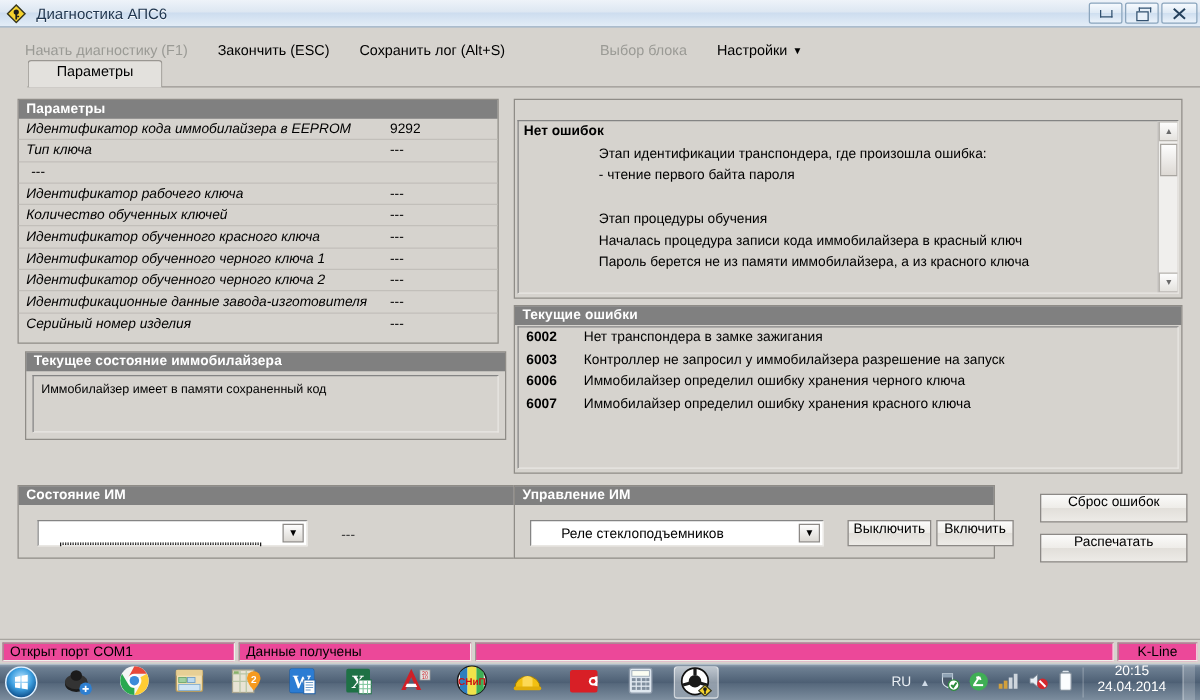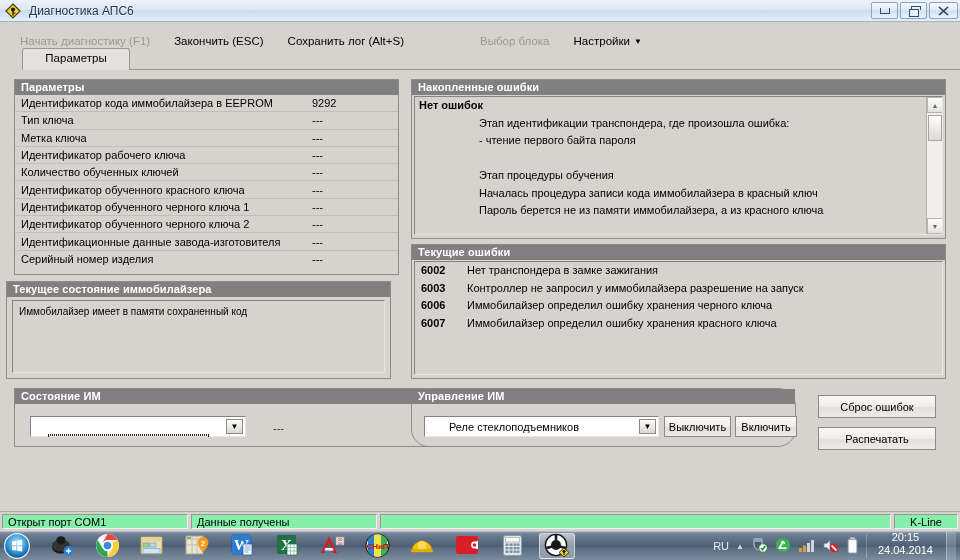--- a/index.html
+++ b/index.html
@@ -126,21 +126,21 @@
   
   .param-row {
     display: flex; align-items: center;
     height: 17.3px;
     border-bottom: 1px solid #c2bfba;
     padding: 0 4px 0 6px;
     font-size: 11px;
     color: #000;
   }
   .param-row:last-child { border-bottom: none; }
-  .param-name { flex: 1; white-space: nowrap; overflow: hidden; }
+  .param-name { flex: 1; white-space: nowrap; overflow: hidden; font-style: italic; }
   .param-value { width: 86px; padding-left: 4px; white-space: nowrap; }
 
   
   .acc-list { padding: 0; font-size: 11px; color: #000; }
   .acc-line { height: 17.5px; line-height: 17.5px; padding-left: 4px; white-space: nowrap; overflow: hidden; }
   .acc-line.bold { font-weight: bold; }
   .acc-line.indent { padding-left: 64px; }
 
   
   .vscroll {
@@ -199,42 +199,43 @@
     font-size: 8px; color: #000;
   }
 
   
   .btn {
     position: absolute;
     background: linear-gradient(to bottom, #fbfbfa 0%, #eeece8 50%, #e2dfda 51%, #edebe7 100%);
     border: 1px solid #8c8986;
     font-size: 11px;
     color: #000;
-    display: flex; align-items: center; justify-content: center;
+    display: flex; align-items: flex-start; justify-content: center;
     white-space: nowrap;
+    margin-left: 14px;
   }
 
   .dash { color: #333; }
 
   
   #statusbar {
     height: 20px;
     background: #d6d3ce;
     border-top: 1px solid #a8a5a0;
     display: flex; align-items: stretch;
     padding: 2px 2px;
     gap: 3px;
   }
   .status-cell {
     border: 1px solid #9b9893;
     border-right-color: #f2f0ec; border-bottom-color: #f2f0ec;
     display: flex; align-items: center;
     padding: 0 5px;
     font-size: 11px;
-    background: #86efac;
+    background: #ec4899;
   }
   #status-port { width: 186px; }
   #status-msg  { width: 186px; }
   #status-flex { flex: 1; }
   #status-kline { width: 64px; justify-content: center; }
 
   
   #taskbar {
     position: absolute; left: 0; bottom: 0;
     width: 960px; height: 29px;
@@ -332,21 +333,20 @@
         <div id="parameters-rows">
             <div class="param-row">
               <span class="param-name">Идентификатор кода иммобилайзера в EEPROM</span>
               <span class="param-value">9292</span>
             </div>
             <div class="param-row">
               <span class="param-name">Тип ключа</span>
               <span class="param-value">---</span>
             </div>
             <div class="param-row">
-              <span class="param-name">Метка ключа</span>
               <span class="param-value">---</span>
             </div>
             <div class="param-row">
               <span class="param-name">Идентификатор рабочего ключа</span>
               <span class="param-value">---</span>
             </div>
             <div class="param-row">
               <span class="param-name">Количество обученных ключей</span>
               <span class="param-value">---</span>
             </div>
@@ -367,42 +367,41 @@
               <span class="param-value">---</span>
             </div>
             <div class="param-row">
               <span class="param-name">Серийный номер изделия</span>
               <span class="param-value">---</span>
             </div>
           </div>
       </div>
     </div>
 
-    <div class="panel" style="left:6px; top:211px; width:385px; height:98px;">
+    <div class="panel" style="left:20px; top:211px; width:385px; height:71px;">
       <div class="panel-header">Текущее состояние иммобилайзера</div>
       <div class="panel-body">
         <div class="listbox" style="left:5px; right:5px; top:3px; bottom:5px;">
           <div class="state-text">Иммобилайзер имеет в памяти сохраненный код</div>
         </div>
       </div>
     </div>
 
     <div class="panel" style="left:14px; top:318px; width:418px; height:59px;">
       <div class="panel-header">Состояние ИМ</div>
       <div class="panel-body">
         <div class="combo selected" style="left:15px; top:12px; width:216px;">
           <span class="combo-text">Зажигание</span>
           <span class="combo-arrow">▼</span>
         </div>
         <span class="dash" style="position:absolute; left:258px; top:18px;">---</span>
       </div>
     </div>
 
     <div class="panel" style="left:411px; top:9px; width:535px; height:160px;">
-      <div class="panel-header">Накопленные ошибки</div>
       <div class="panel-body">
         <div class="listbox white" style="left:2px; right:2px; top:1px; bottom:3px;">
           <div class="acc-list" id="accumulated-lines" style="margin-right:17px">
               <div class="acc-line bold">Нет ошибок</div>
               <div class="acc-line indent">Этап идентификации транспондера, где произошла ошибка:</div>
               <div class="acc-line indent">- чтение первого байта пароля</div>
               <div class="acc-line indent"></div>
               <div class="acc-line indent">Этап процедуры обучения</div>
               <div class="acc-line indent">Началась процедура записи кода иммобилайзера в красный ключ</div>
               <div class="acc-line indent">Пароль берется не из памяти иммобилайзера, а из красного ключа</div>
@@ -436,21 +435,21 @@
               </div>
               <div class="err-row">
                 <span class="err-code">6007</span>
                 <span class="err-text">Иммобилайзер определил ошибку хранения красного ключа</span>
               </div>
             </div>
         </div>
       </div>
     </div>
 
-    <div class="panel" style="left:411px; top:318px; width:385px; height:59px;border-radius:18px;">
+    <div class="panel" style="left:411px; top:318px; width:385px; height:59px;">
       <div class="panel-header">Управление ИМ</div>
       <div class="panel-body">
         <div class="combo" style="left:12px; top:12px; width:235px;">
           <span class="combo-text">Реле стеклоподъемников</span>
           <span class="combo-arrow">▼</span>
         </div>
         <div class="btn" style="left:252px; top:12px; width:67px; height:21px;">
           <span>Выключить</span>
         </div>
         <div class="btn" style="left:323px; top:12px; width:62px; height:21px;">

